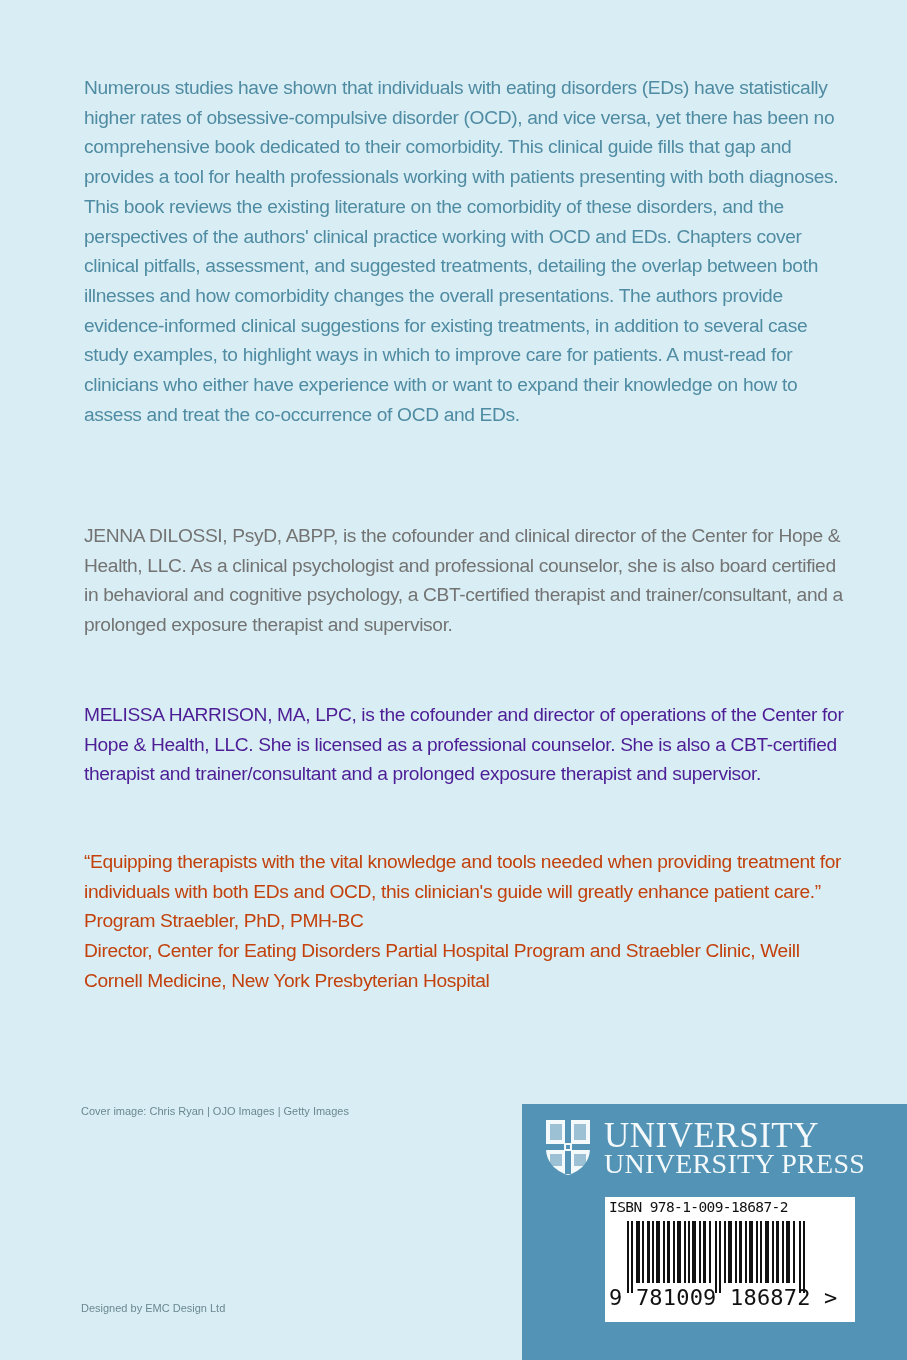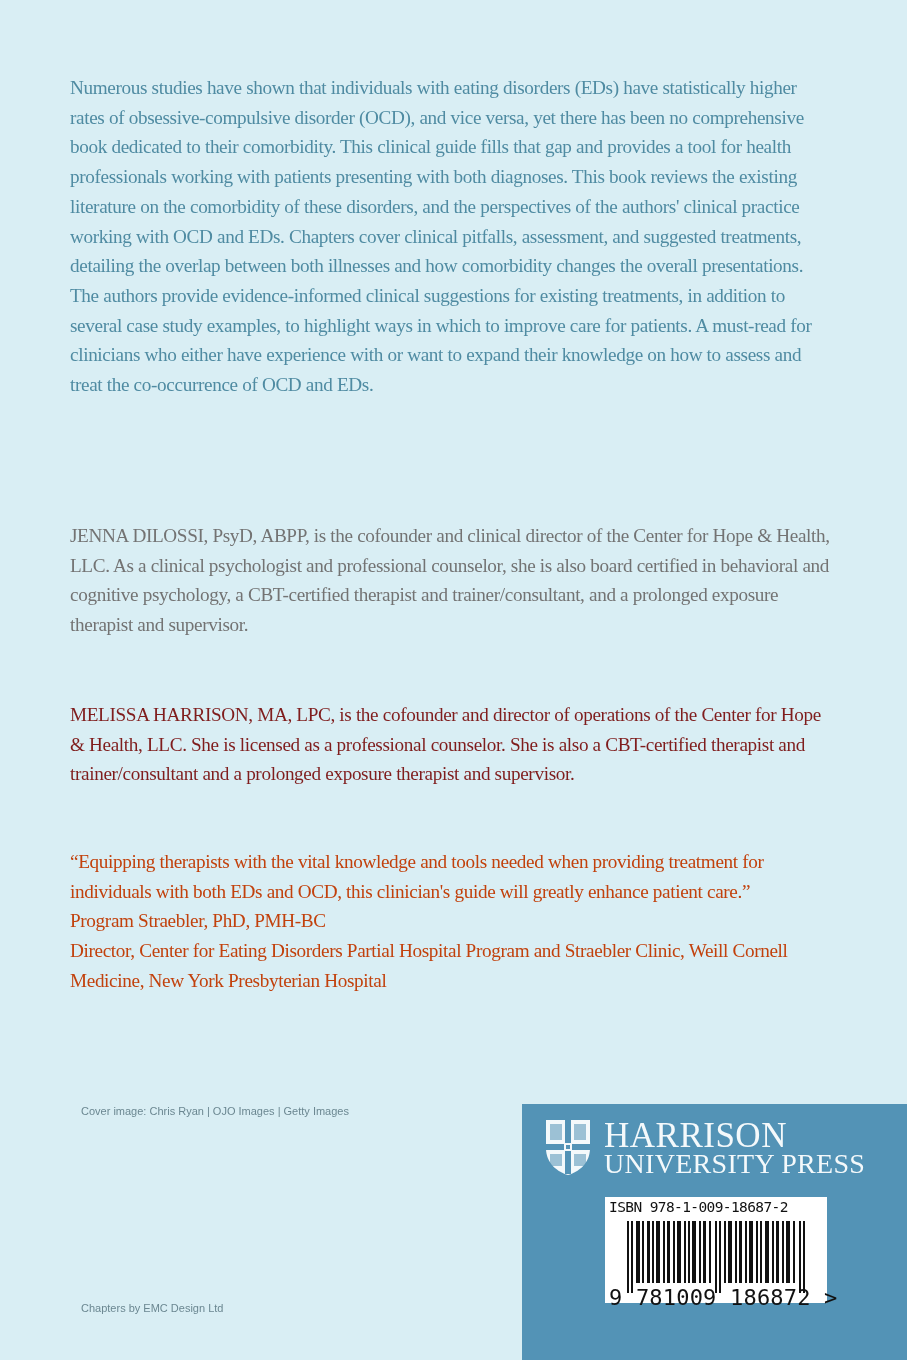--- a/index.html
+++ b/index.html
@@ -2,42 +2,43 @@
 <html><head>
 <meta charset="utf-8">
 <style>
   html, body { margin:0; padding:0; }
   body {
     width:907px; height:1360px; position:relative; overflow:hidden;
     background: {{bg}};
     background:#d9eef4;
     font-family:"Liberation Sans", "DejaVu Sans", sans-serif;
   }
-  .block { position:absolute; left:70px; width:760px;font-family:Liberation Serif, serif; }
+  .block { position:absolute; left:84px; width:760px; }
   .para { font-size:19.2px; line-height:29.7px; letter-spacing:-0.35px; margin:0; font-stretch:condensed; }
   .blurb { top:73px; color:#4f8ba2; }
   .bio1 { top:521px; color:#737373; }
-  .bio2 { top:700px; color:#7f1d1d; }
+  .bio2 { top:700px; color:#4c1d95; }
   .quote { top:847px; color:#c2410c; }
   .quote .line { display:block; }
   .credit { position:absolute; left:81px; color:#6b8791; font-size:11px; line-height:24px; }
   .cover-credit { top:1099px; width:300px; }
   .designer { top:1296px; }
   .press-panel {
     position:absolute; left:522px; top:1104px; width:385px; height:256px;
     background:#5393b6;
   }
   .logo { position:absolute; left:22px; top:14px; display:flex; align-items:center; }
   .shield { width:48px; height:58px; }
   .press-text { margin-left:12px; color:#f4f9fb; font-family:"Liberation Serif","DejaVu Serif",serif; }
   .press-name { font-size:35px; line-height:34px; letter-spacing:0.5px; }
   .press-sub { font-size:28px; line-height:22px; letter-spacing:0.3px; }
   .barcode-box {
-    position:absolute; left:83px; top:93px; width:222px; height:106px;
+    position:absolute; left:83px; top:93px; width:222px; height:125px;
     background:#fff;
+    padding-left:28px;
   }
   .isbn-text { position:absolute; left:4px; top:2px; font-family:"DejaVu Sans Mono","Liberation Mono",monospace; font-size:14.5px; color:#111; letter-spacing:-0.6px; }
   .bars { position:absolute; left:22px; top:24px; width:182px; height:72px; }
   .digits { position:absolute; left:4px; top:88px; font-family:"DejaVu Sans Mono","Liberation Mono",monospace; font-size:22px; color:#111; letter-spacing:0.2px; white-space:pre;text-align:right; }
 </style>
 </head>
 <body>
 
 <p class="block para blurb">Numerous studies have shown that individuals with eating disorders (EDs) have statistically higher rates of obsessive-compulsive disorder (OCD), and vice versa, yet there has been no comprehensive book dedicated to their comorbidity. This clinical guide fills that gap and provides a tool for health professionals working with patients presenting with both diagnoses. This book reviews the existing literature on the comorbidity of these disorders, and the perspectives of the authors' clinical practice working with OCD and EDs. Chapters cover clinical pitfalls, assessment, and suggested treatments, detailing the overlap between both illnesses and how comorbidity changes the overall presentations. The authors provide evidence-informed clinical suggestions for existing treatments, in addition to several case study examples, to highlight ways in which to improve care for patients. A must-read for clinicians who either have experience with or want to expand their knowledge on how to assess and treat the co-occurrence of OCD and EDs.</p>
 
@@ -45,37 +46,37 @@
 
 <p class="block para bio2">MELISSA HARRISON, MA, LPC, is the cofounder and director of operations of the Center for Hope &amp; Health, LLC. She is licensed as a professional counselor. She is also a CBT-certified therapist and trainer/consultant and a prolonged exposure therapist and supervisor.</p>
 
 <div class="block para quote">
   <span class="line">“Equipping therapists with the vital knowledge and tools needed when providing treatment for individuals with both EDs and OCD, this clinician's guide will greatly enhance patient care.”</span>
   <span class="line">Program Straebler, PhD, PMH-BC</span>
   <span class="line">Director, Center for Eating Disorders Partial Hospital Program and Straebler Clinic, Weill Cornell Medicine, New York Presbyterian Hospital</span>
 </div>
 
 <div class="credit cover-credit">Cover image: Chris Ryan | OJO Images | Getty Images</div>
-<div class="credit designer">Chapters by EMC Design Ltd</div>
+<div class="credit designer">Designed by EMC Design Ltd</div>
 
 <div class="press-panel">
   <div class="logo">
     <svg class="shield" viewBox="0 0 48 58">
       <path d="M2 2 H46 V30 C46 46 34 54 24 57 C14 54 2 46 2 30 Z" fill="#f4f9fb"></path>
       <rect x="21" y="2" width="6" height="54" fill="#5393b6"></rect>
       <rect x="2" y="26" width="44" height="6" fill="#5393b6"></rect>
       <rect x="6" y="6" width="12" height="16" fill="#5393b6" opacity="0.55"></rect>
       <rect x="30" y="6" width="12" height="16" fill="#5393b6" opacity="0.55"></rect>
       <rect x="6" y="36" width="12" height="12" fill="#5393b6" opacity="0.55"></rect>
       <rect x="30" y="36" width="12" height="12" fill="#5393b6" opacity="0.55"></rect>
       <rect x="20" y="25" width="8" height="8" fill="#f4f9fb"></rect>
       <rect x="22" y="27" width="4" height="4" fill="#5393b6"></rect>
     </svg>
     <div class="press-text">
-      <div class="press-name">HARRISON</div>
+      <div class="press-name">UNIVERSITY</div>
       <div class="press-sub">UNIVERSITY PRESS</div>
     </div>
   </div>
 
   <div class="barcode-box">
     <div class="isbn-text">ISBN 978-1-009-18687-2</div>
     <svg class="bars" viewBox="0 0 182 72" preserveAspectRatio="none">
       <g fill="#111">
         <rect x="0" y="0" width="2" height="72"></rect>
           <rect x="4" y="0" width="2" height="72"></rect>

